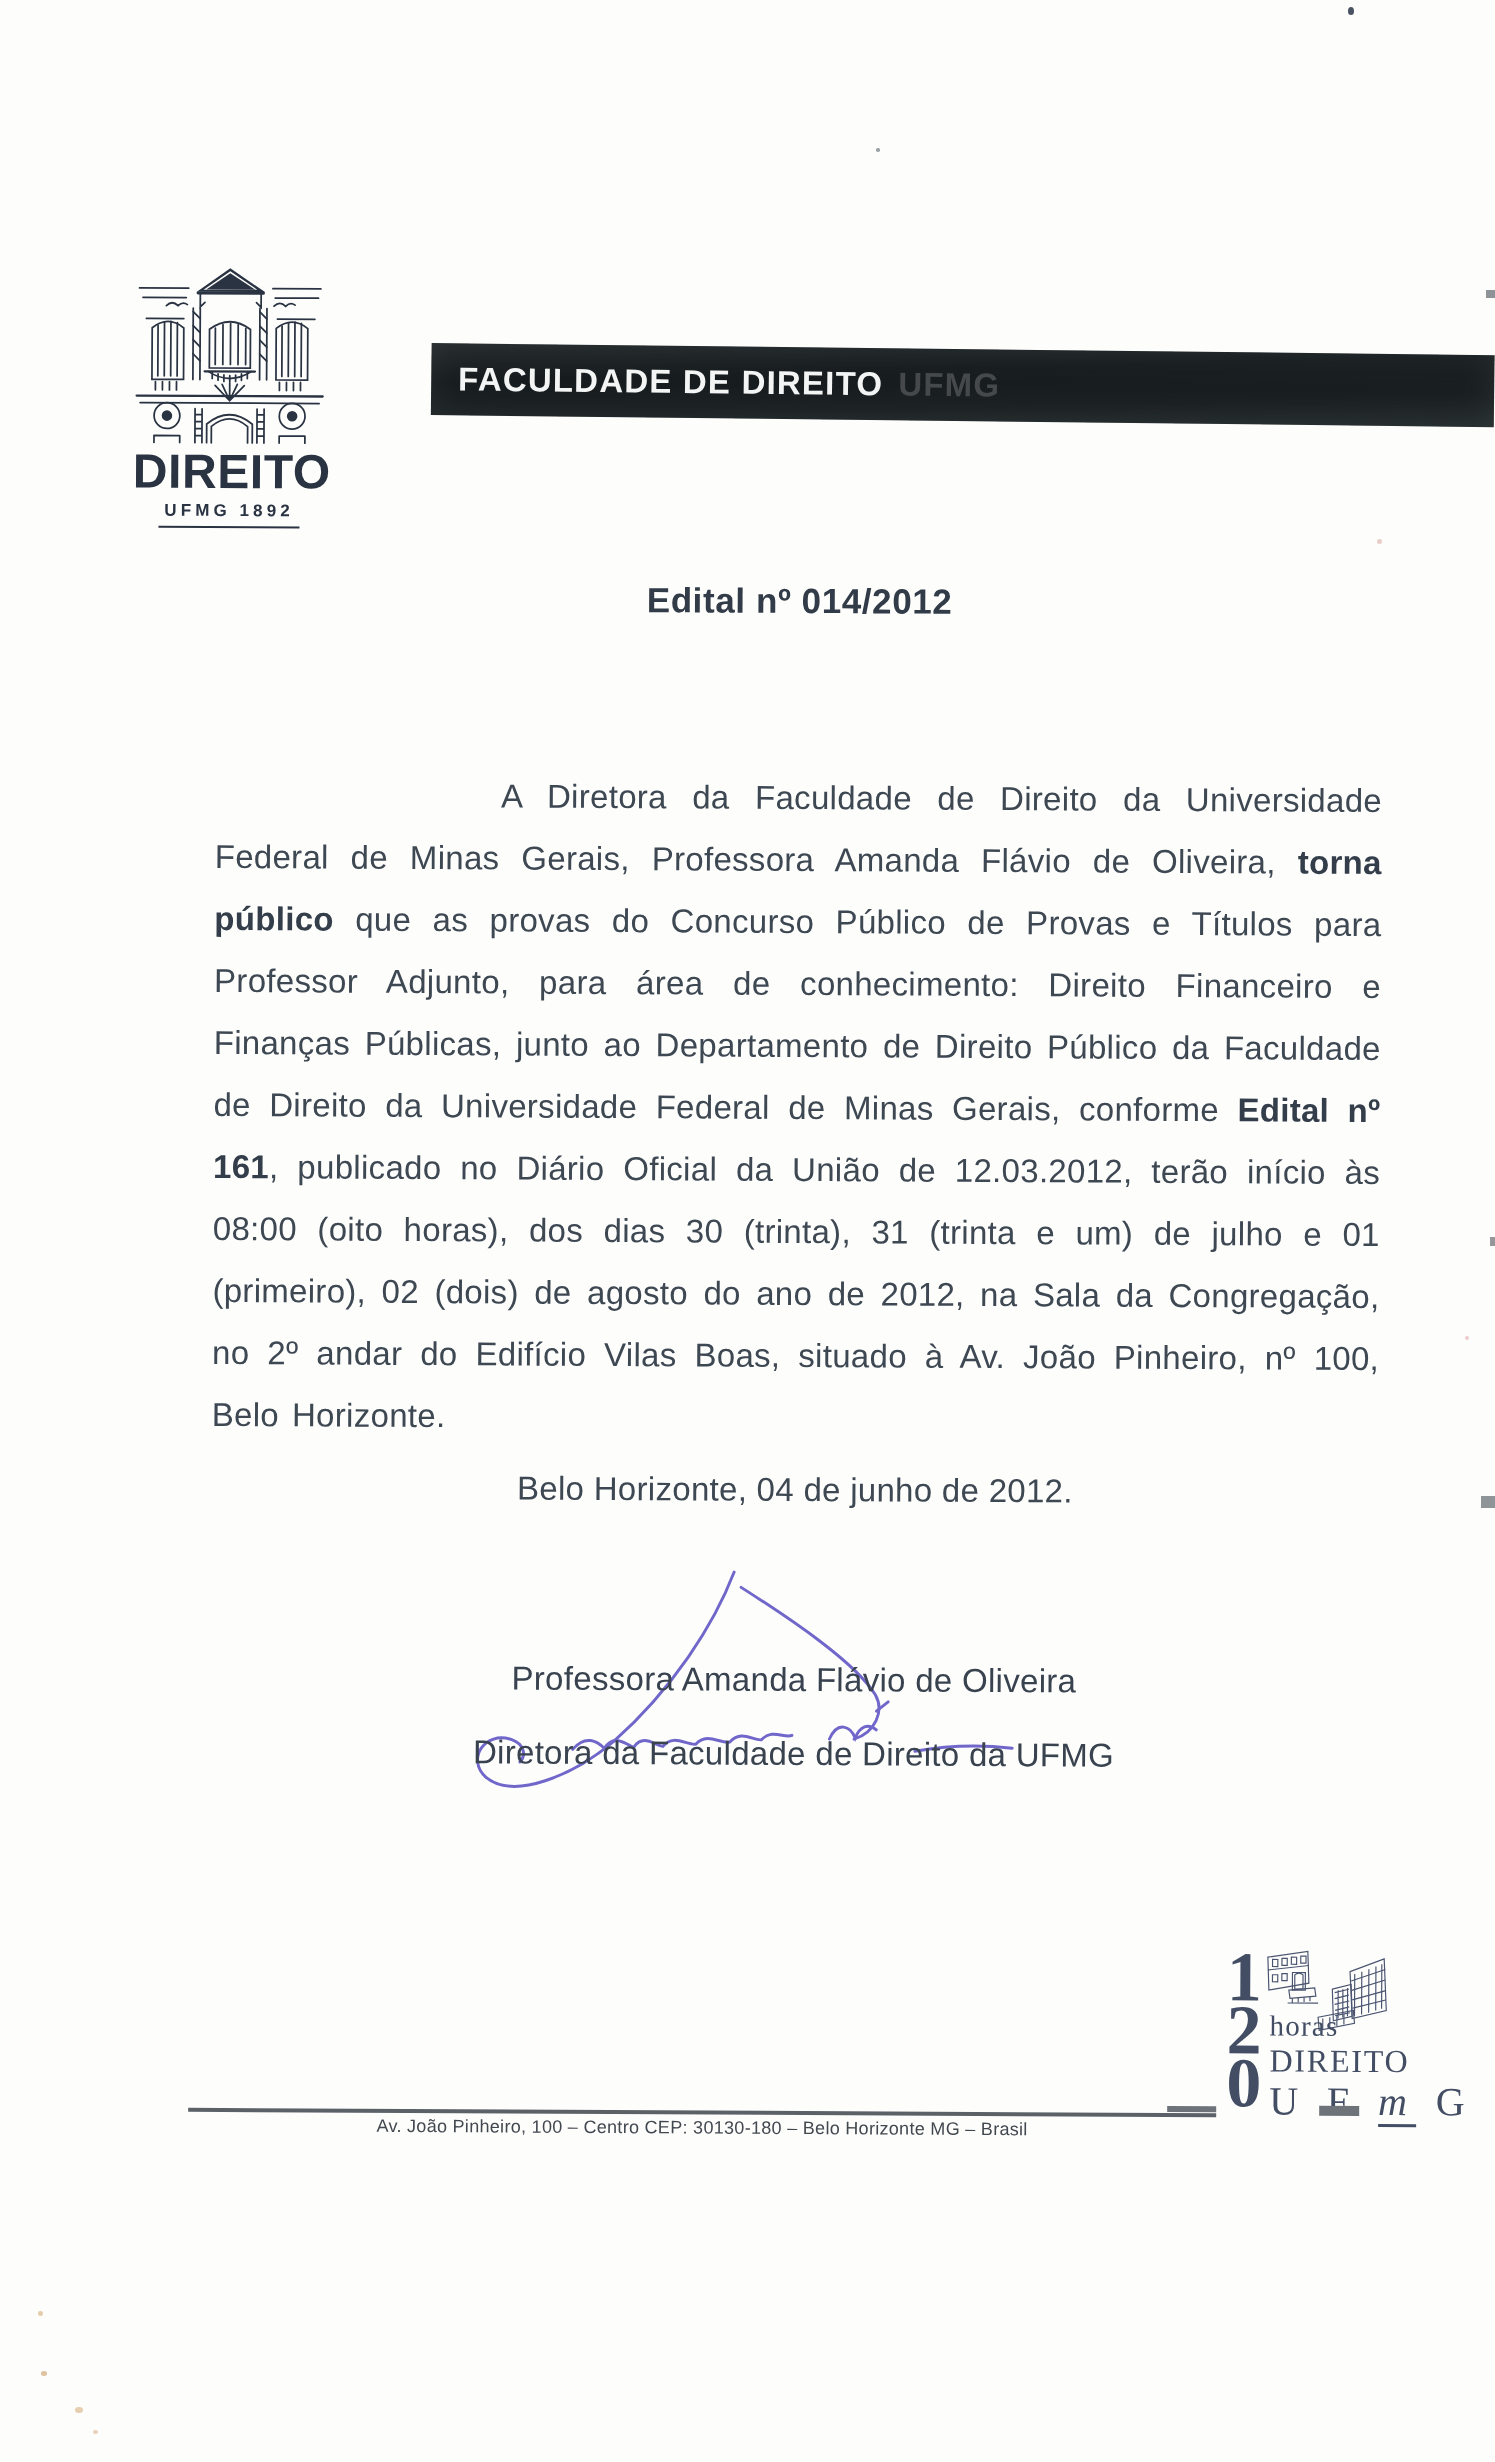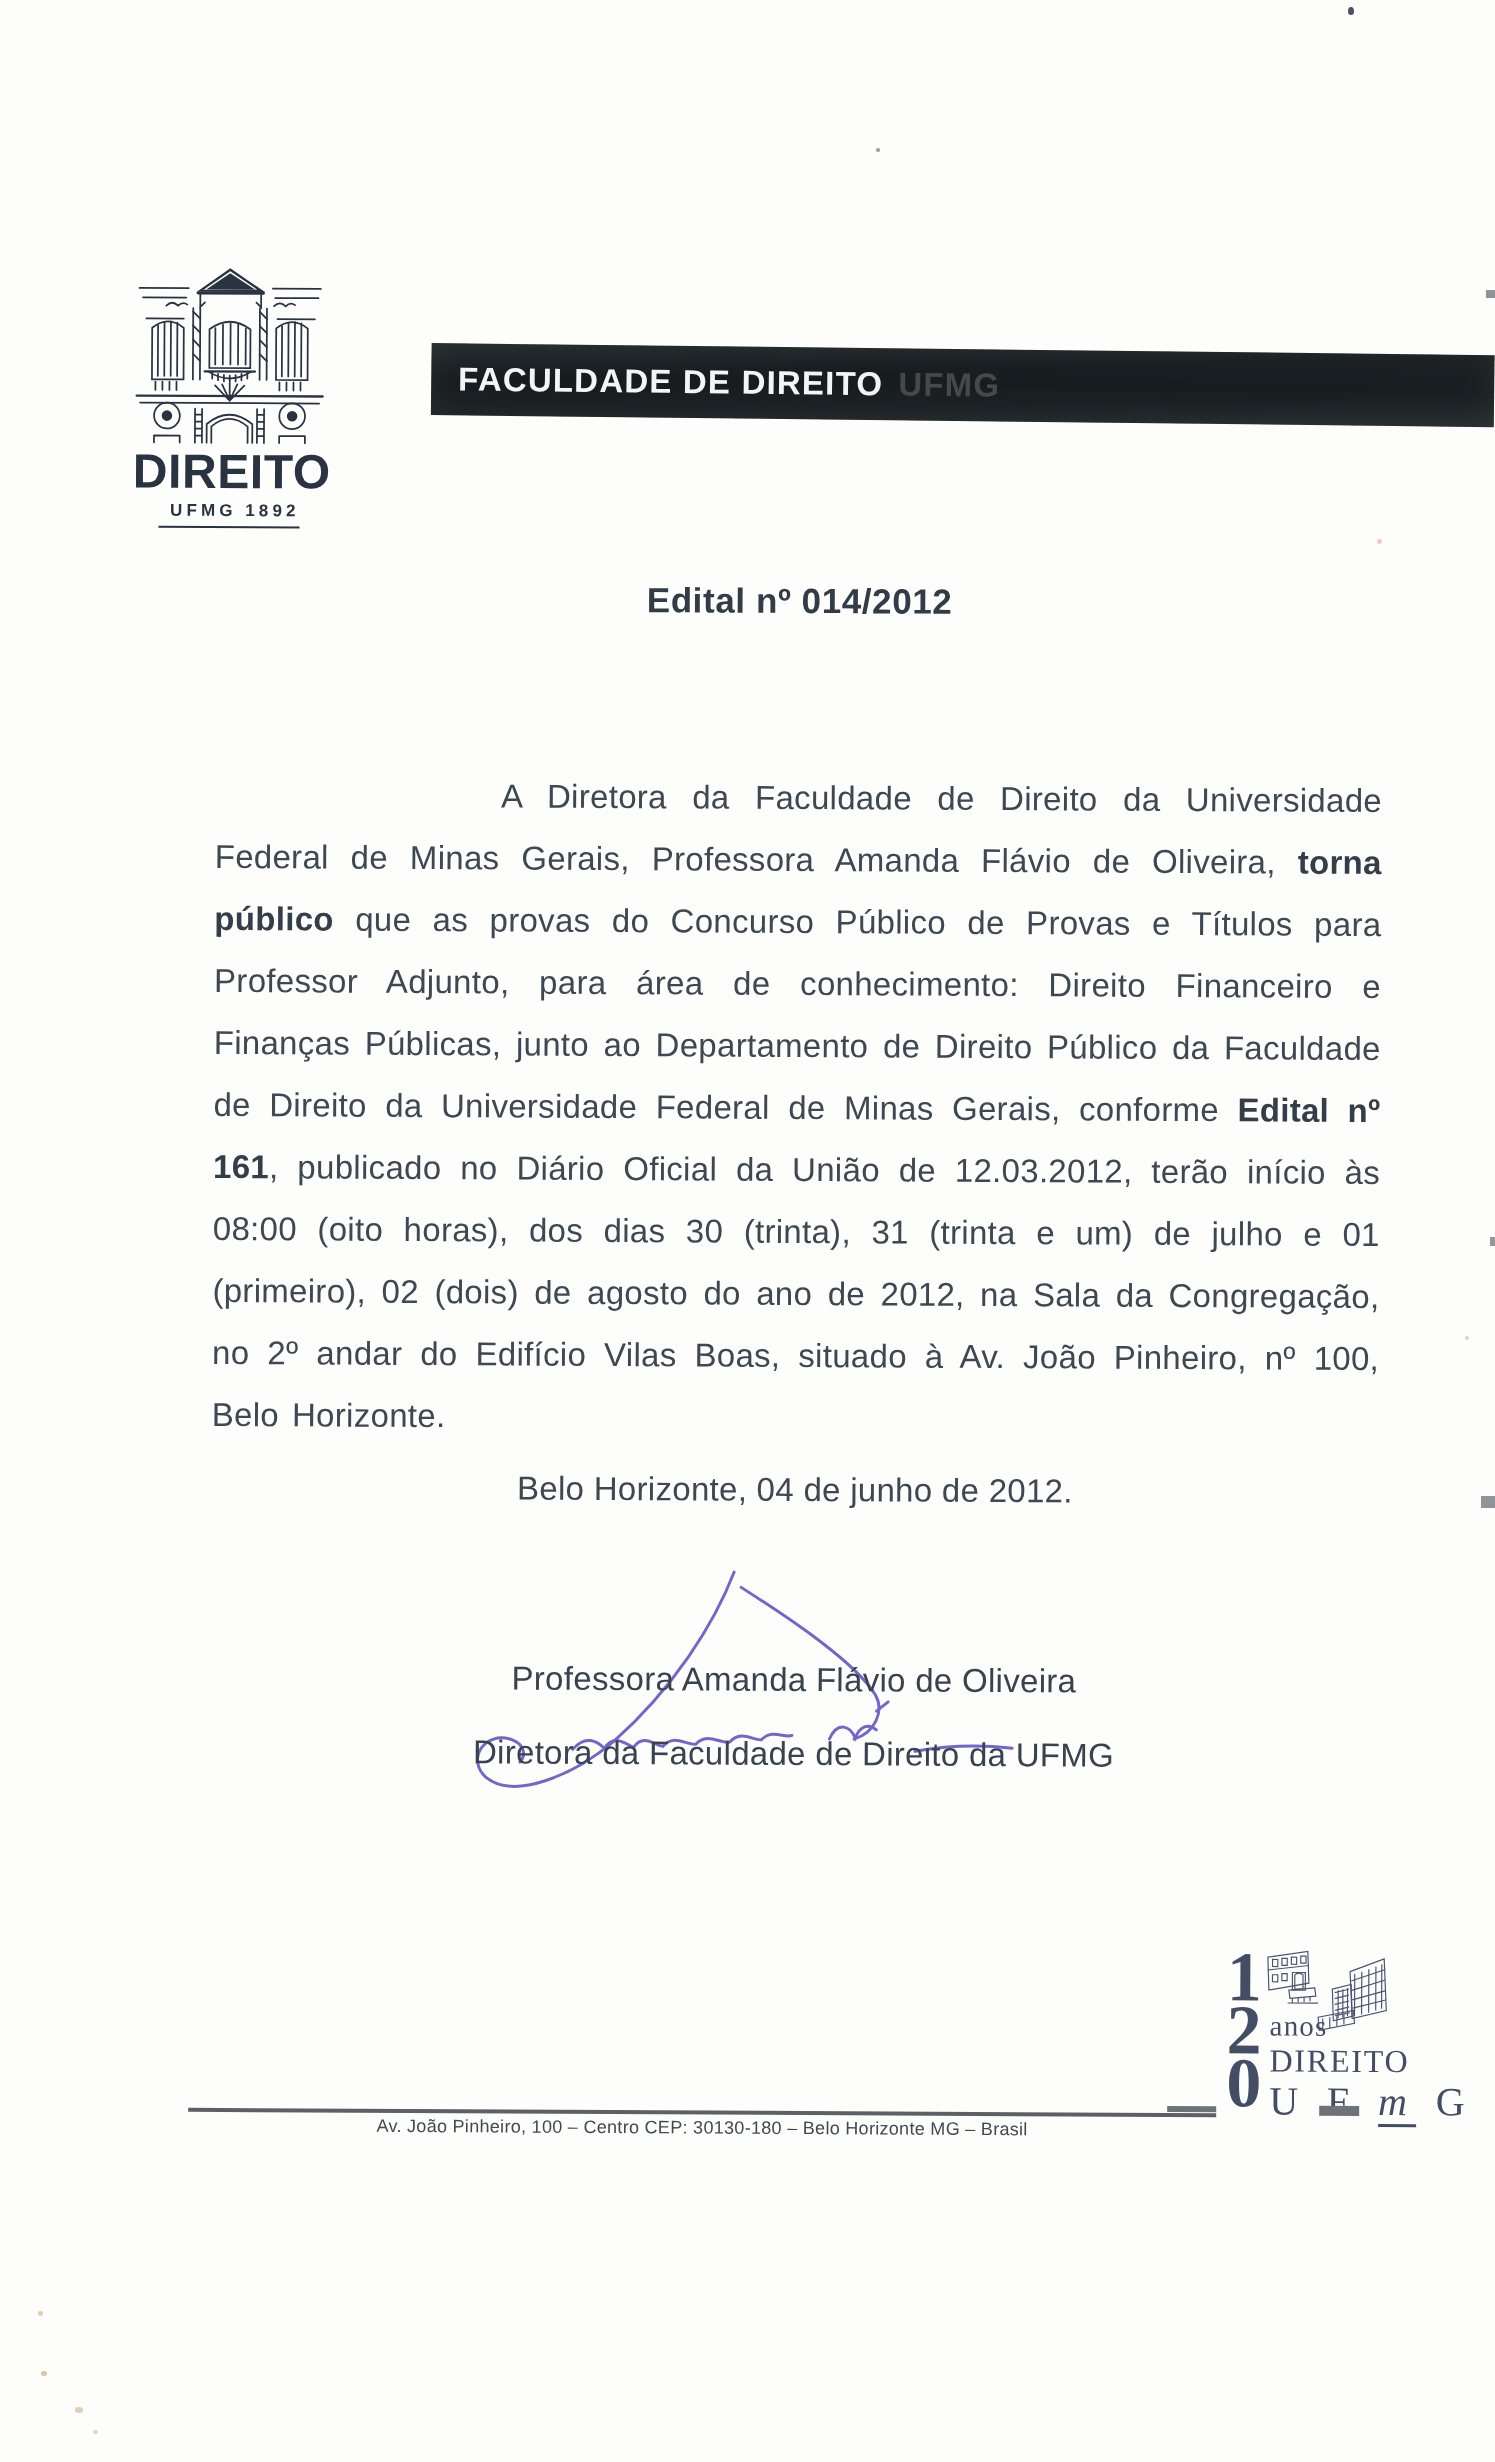--- a/index.html
+++ b/index.html
@@ -13,21 +13,21 @@
 
   
   .crest{position:absolute;left:134px;top:264px;width:193px;}
   .crest-art{display:block;margin:0 auto;}
   .crest-word{
     margin-top:3.5px;text-align:center;
     font-family:"Liberation Sans", sans-serif;font-weight:bold;
     font-size:48px;line-height:48px;letter-spacing:0.6px;color:#2a3342;
   }
   .crest-sub{
-    margin:5.9px auto 0;width:141px;text-align:right;
+    margin:5.9px auto 0;width:141px;text-align:center;
     font-weight:bold;font-size:17px;letter-spacing:4.1px;color:#2a3342;
     border-bottom:2.9px solid #2a3342;padding-bottom:4.7px;white-space:nowrap;
   }
 
   
   .band{
     position:absolute;left:432px;top:341px;width:1063px;height:72px;
     background:linear-gradient(178deg,#23282b 0%,#171c1f 35%,#1a1f22 70%,#242a2c 100%);
     transform:rotate(0.35deg);transform-origin:left center;
     display:flex;align-items:center;
@@ -202,21 +202,21 @@
         <path d="M44 96 H 96"></path>
 
         <path d="M150 42 L208 20 L212 108 L154 122 Z"></path>
         <path d="M158 46 L158 118 M170 42 L170 115 M182 38 L182 112 M194 33 L194 108 M204 29 L204 105"></path>
         <path d="M152 58 L210 38 M153 74 L210 56 M154 90 L211 74 M155 104 L211 90"></path>
         <path d="M120 72 L152 64 L154 118 L122 126 Z"></path>
         <path d="M124 78 L148 72 M124 88 L148 82 M124 98 L149 92 M125 108 L149 102 M125 117 L150 112 M130 74 L130 122 M138 72 L138 120 M146 70 L146 118"></path>
         <path d="M96 120 L156 108 L158 130 L98 142 Z"></path>
         <path d="M104 122 L104 140 M116 120 L116 138 M128 117 L128 135 M140 114 L140 132"></path>
       </svg>
-      <span class="t-anos">anos</span>
+      <span class="t-anos">horas</span>
       <span class="t-direito">DIREITO</span>
       <span class="t-ufmg"><span>U F</span> <span class="m">m</span> <span>G</span></span>
       <span class="bar-left"></span>
       <span class="bar-m"></span>
     </div>
 
     <div class="foot-rule"></div>
     <div class="foot-text">Av. João Pinheiro, 100 – Centro CEP: 30130-180 – Belo Horizonte MG – Brasil</div>
 
   </div>

